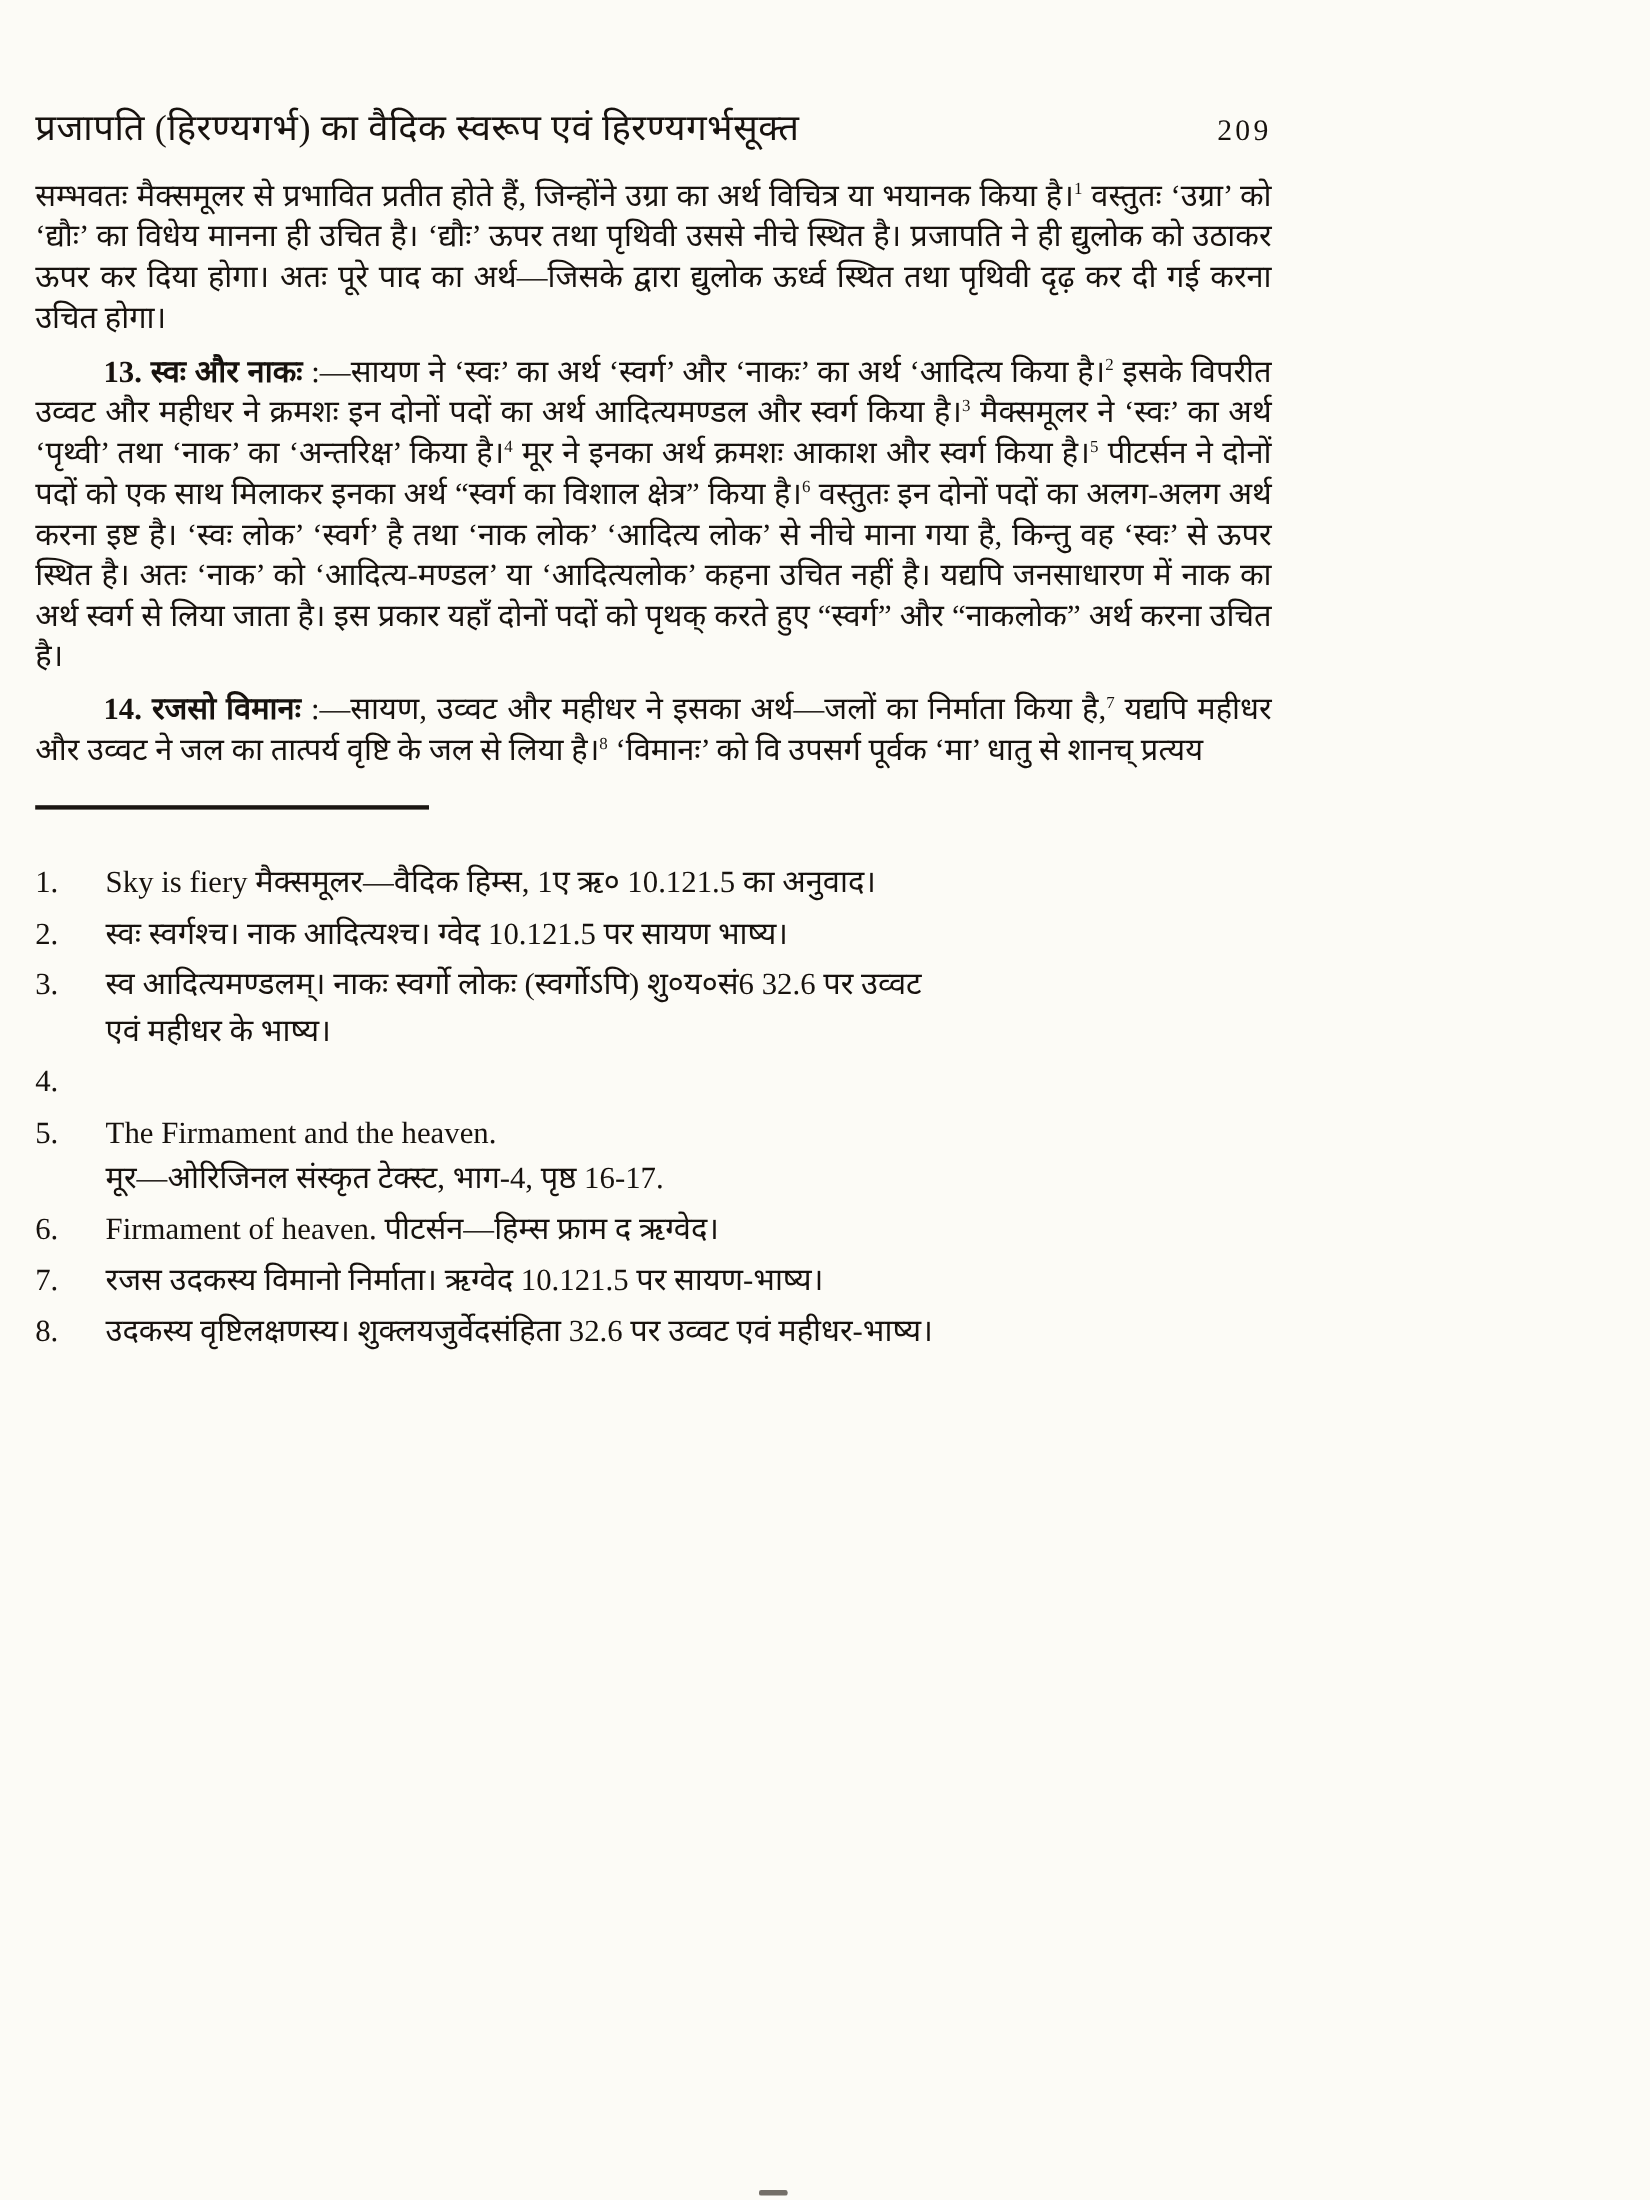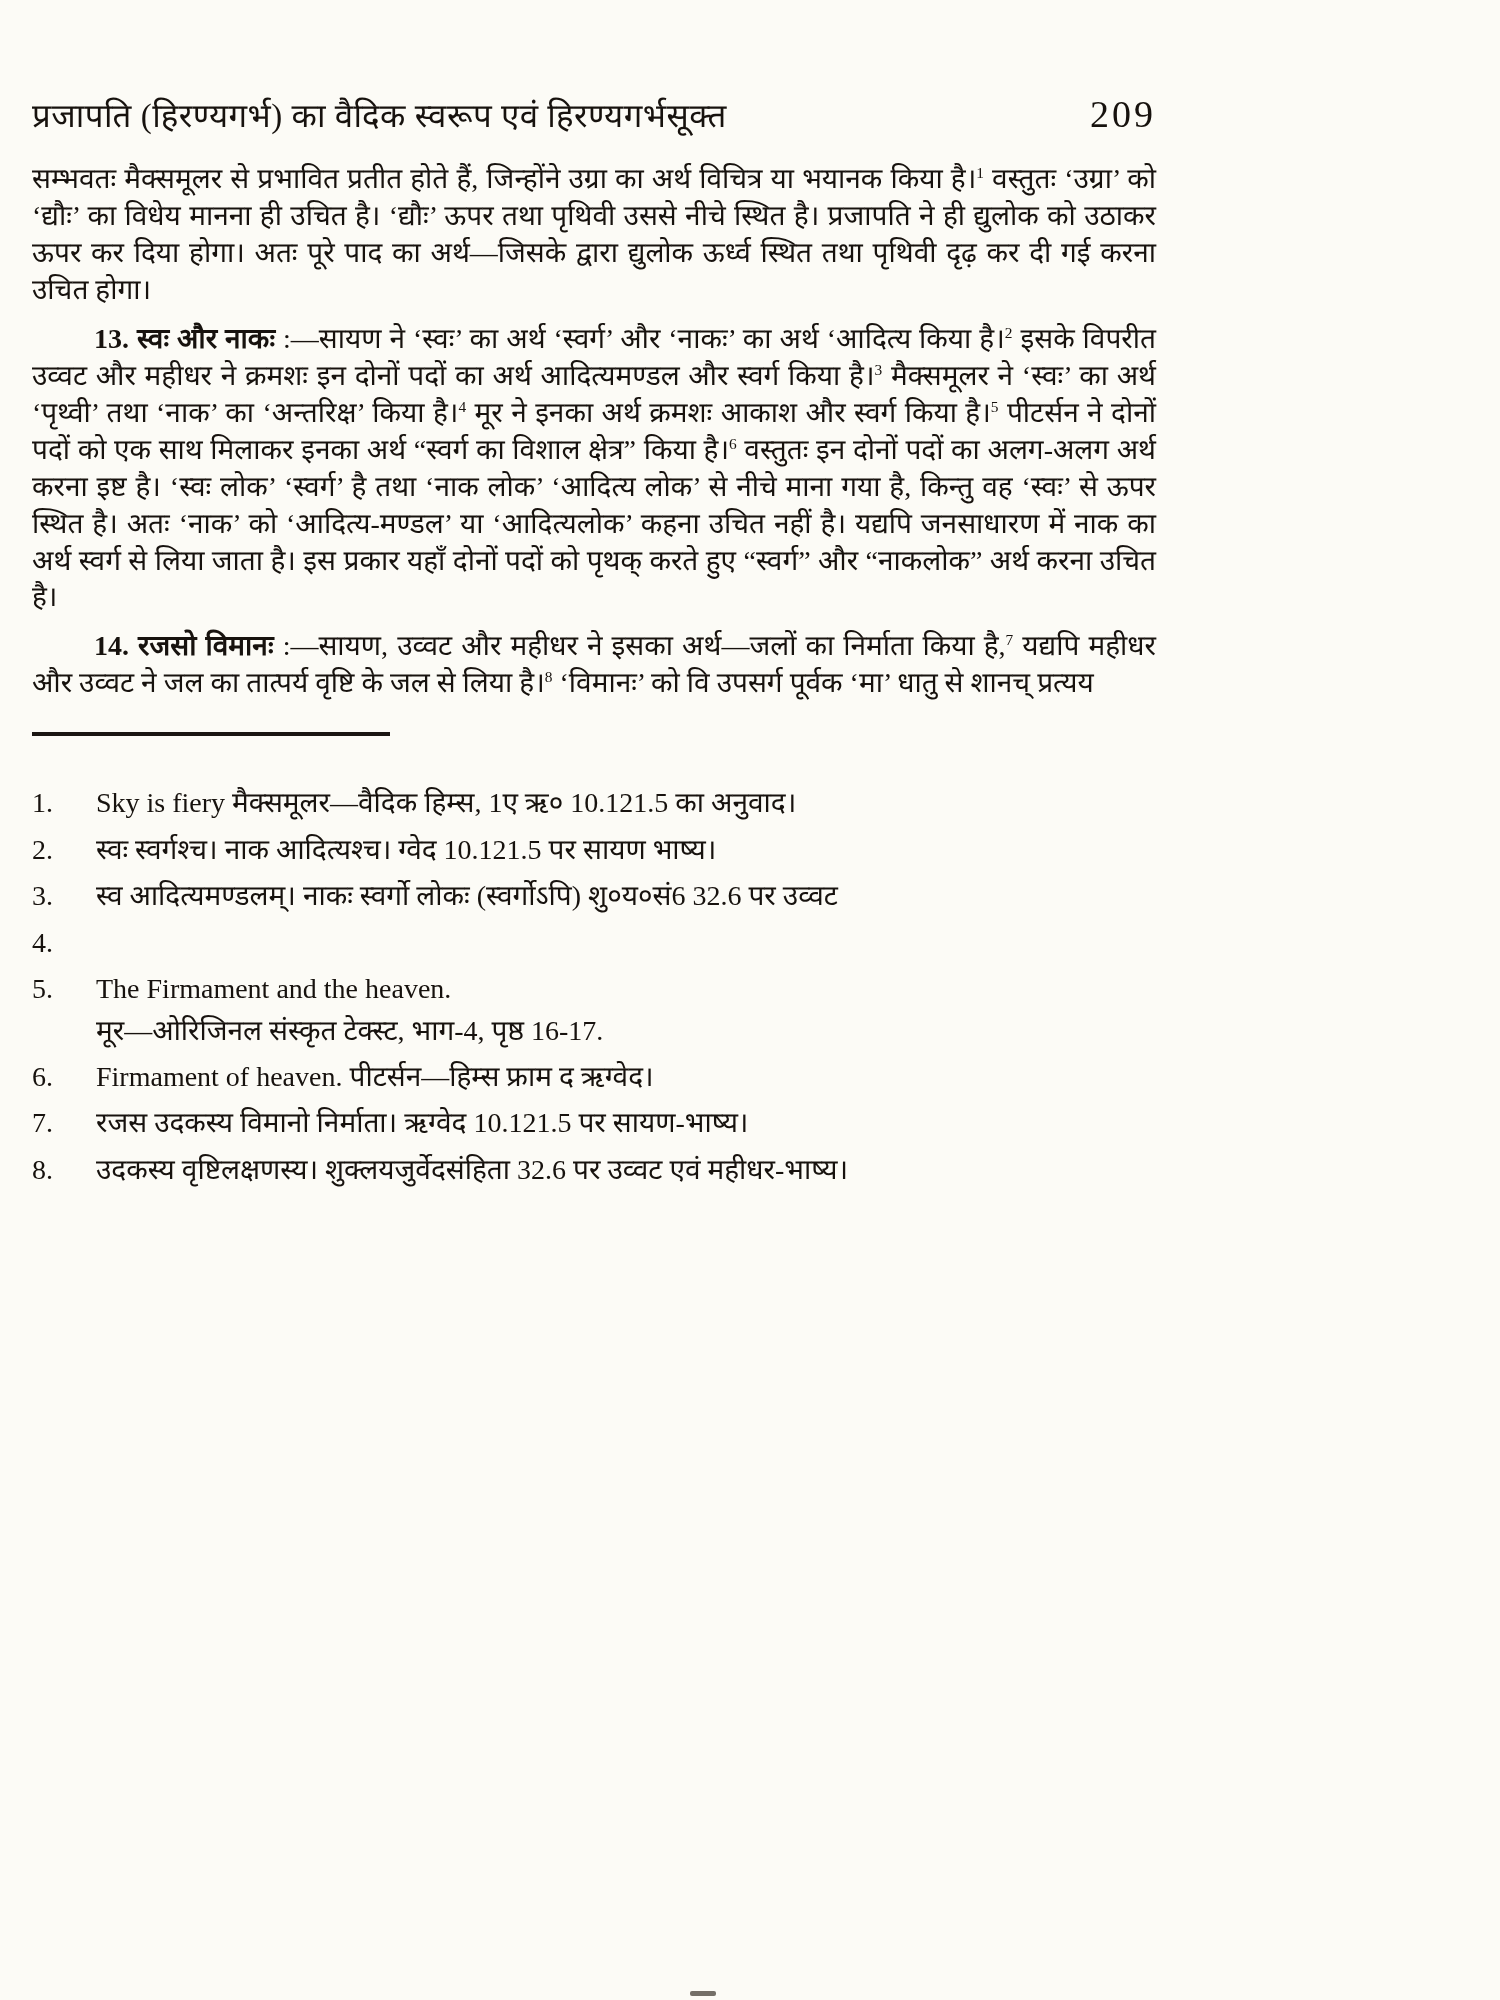--- a/index.html
+++ b/index.html
@@ -20,21 +20,21 @@
   }
   .header {
     display: flex;
     justify-content: space-between;
     align-items: baseline;
     font-size: 33px;
     margin-bottom: 24px;
     white-space: nowrap;
   }
   .running-title { letter-spacing: 0.5px; margin-top: 48px; }
-  .page-number { font-size: 38px; letter-spacing: 3px; }
+  .page-number { font-size: 27px; letter-spacing: 3px; }
   .body-text {
     font-size: 28px;
     line-height: 1.32;
     text-align: justify;
   }
   .para { margin: 0 0 12px 0; }
   .para.indent { text-indent: 62px; }
   .para sup {
     font-size: 0.55em;
     line-height: 0;
@@ -93,20 +93,21 @@
       <div class="footnote">
         <span class="fn-num">2.</span>
         <div class="fn-body">
           <div>स्वः स्वर्गश्च। नाक आदित्यश्च। ग्वेद 10.121.5 पर सायण भाष्य।</div>
         </div>
       </div>
       <div class="footnote">
         <span class="fn-num">3.</span>
         <div class="fn-body">
           <div>स्व आदित्यमण्डलम्। नाकः स्वर्गो लोकः (स्वर्गोऽपि) शु०य०सं6 32.6 पर उव्वट</div>
+          <div>एवं महीधर के भाष्य।</div>
         </div>
       </div>
       <div class="footnote">
         <span class="fn-num">4.</span>
         <div class="fn-body">
         </div>
       </div>
       <div class="footnote">
         <span class="fn-num">5.</span>
         <div class="fn-body">

